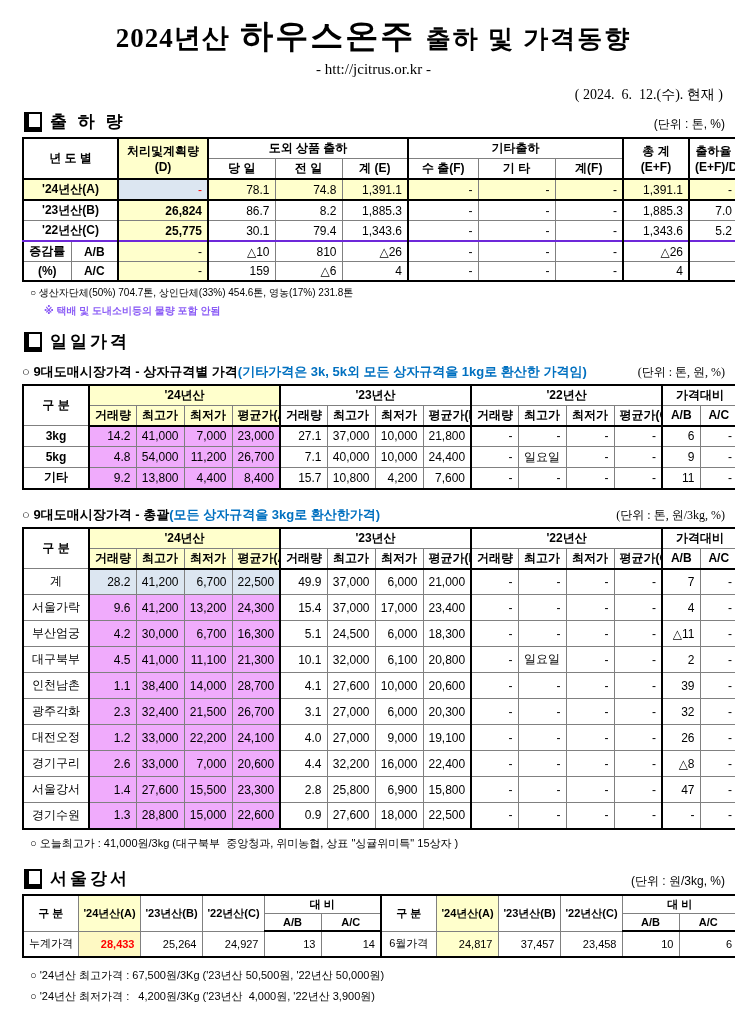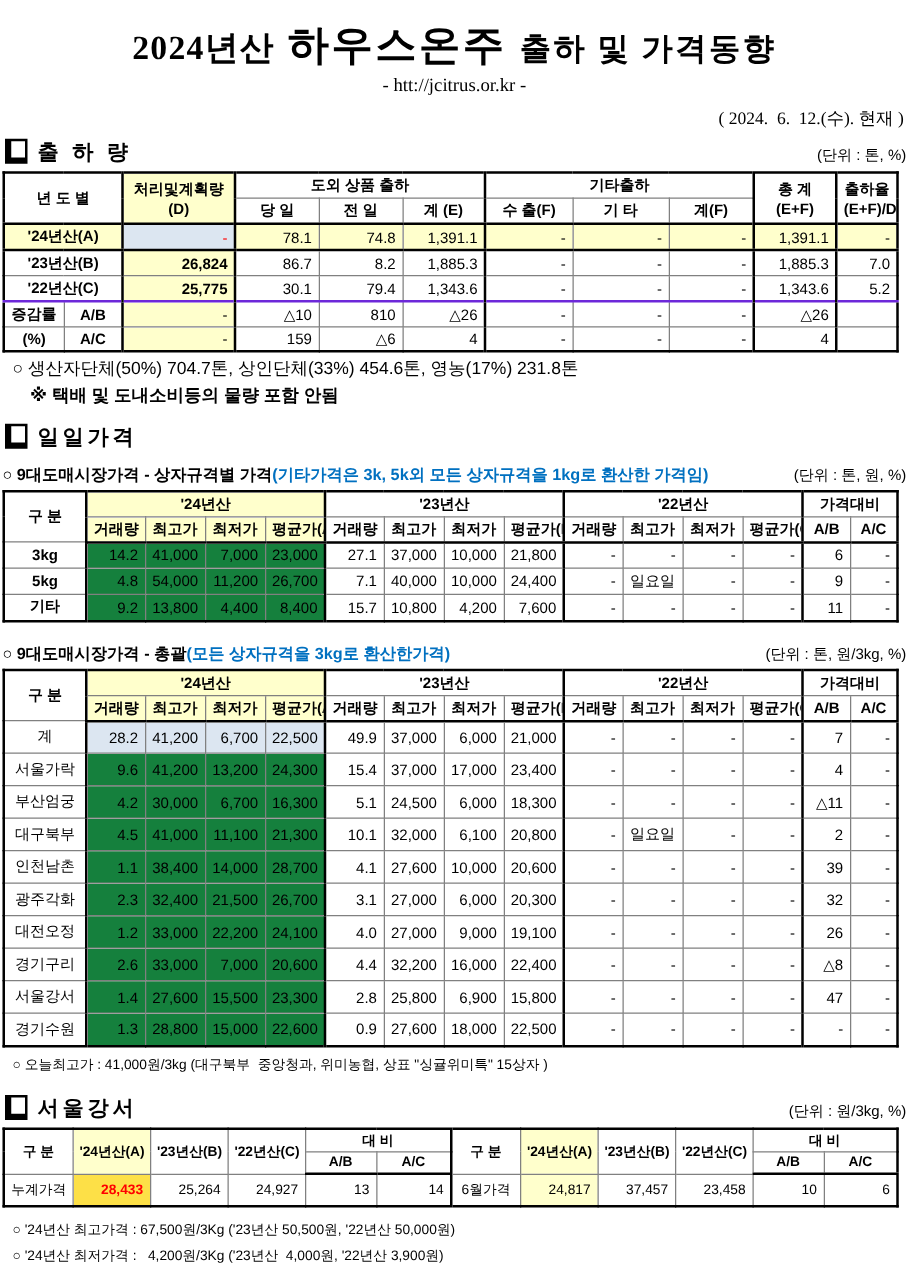--- a/index.html
+++ b/index.html
@@ -1,63 +1,63 @@
 <!DOCTYPE html>
 <html><head>
 <meta charset="utf-8">
 <style>
   html,body{margin:0;padding:0;background:#fff;}
   body{width:735px;height:1026px;font-family:"Liberation Sans","DejaVu Sans",sans-serif;color:#000;overflow:hidden;}
-  .page{box-sizing:border-box;width:735px;height:1026px;padding:8px 10px 4px 2px;}
+  .page{box-sizing:border-box;width:735px;height:1026px;padding:8px 10px 4px 22px;}
 
   
   .title-line{text-align:center;margin-top:6px;white-space:nowrap;}
   .title-year{font-family:"Liberation Serif","DejaVu Serif",serif;font-size:27px;font-weight:bold;letter-spacing:1px;}
   .title-product{font-size:33px;font-weight:900;letter-spacing:2px;margin:0 6px;}
   .title-suffix{font-family:"Liberation Serif","DejaVu Serif",serif;font-size:25px;font-weight:bold;letter-spacing:2px;}
   .url-line{text-align:center;font-family:"Liberation Serif","DejaVu Serif",serif;font-size:15px;margin-top:2px;}
   .date-line{text-align:right;font-family:"Liberation Serif","DejaVu Serif",serif;font-size:14px;margin:8px 2px 2px 0;white-space:pre;}
 
   
-  .sec{display:flex;align-items:center;margin:6px 0 4px 0;}
+  .sec{display:flex;align-items:flex-end;margin:6px 0 4px 0;}
   .sq{display:inline-block;width:11px;height:13px;border:2px solid #000;border-left-width:5px;border-bottom-width:5px;margin:0 8px 1px 2px;background:#fff;}
   .sec-title{font-size:17px;font-weight:900;letter-spacing:3px;}
   .sec-unit{margin-left:auto;font-size:12px;align-self:flex-end;white-space:pre;}
 
   .subtitle{display:flex;align-items:flex-end;margin:10px 0 3px 0;font-size:13px;font-weight:bold;}
   .subtitle .paren{color:#0070c0;}
-  .subtitle .sub-unit{margin-left:auto;font-weight:normal;font-size:12px;white-space:pre;}
+  .subtitle .sub-unit{margin-left:auto;font-weight:normal;font-size:12px;white-space:pre;font-family:Liberation Serif, serif;}
 
   
   table{border-collapse:collapse;table-layout:fixed;width:715px;font-size:12px;}
   table{border:2px solid #000;}
   th,td{border:1px solid #808080;padding:1px 5px;overflow:hidden;white-space:nowrap;height:19px;box-sizing:border-box;}
   th{font-weight:bold;text-align:center;background:#fff;}
   td{text-align:center;}
   .num{text-align:right;}
   .bl2{border-left:2px solid #000;}
   .hdrline th{border-bottom:2px solid #000;}
   .ylw{background:#ffffcc;}
-  .blu{background:#fde047;}
+  .blu{background:#fef9c3;}
   .red{color:#ff0000;}
   .bold{font-weight:bold;}
 
   
   tr.hl td{border-top:2px solid #000;border-bottom:2px solid #000;background:#ffffcc;}
   tr.hl td.dcell{background:#dce6f1;}
 
   
-  td.c24{background:#15803d;}
+  td.c24{background:#f0abfc;}
   tr.total td.c24{background:#dce6f1;}
   .t3 td{height:26px;}
   .t2 td{height:21px;}
   .sun td:nth-child(11){text-align:center;}
 
-  .note{font-size:14px;margin:4px 0 0 8px;white-space:pre;}
-  .note.red{color:#000000;margin-left:22px;font-weight:bold;}
+  .note{font-size:10px;margin:4px 0 0 8px;white-space:pre;}
+  .note.red{color:#8b5cf6;margin-left:22px;font-weight:bold;}
   .note-small{font-size:11px;margin:6px 0 0 8px;white-space:pre;}
   .t4 td{height:26px;font-size:11px;}
   .t4 th{height:18px;font-size:11px;}
 </style>
 </head>
 <body>
 
 <div class="page">
 
   <div class="title-line">

